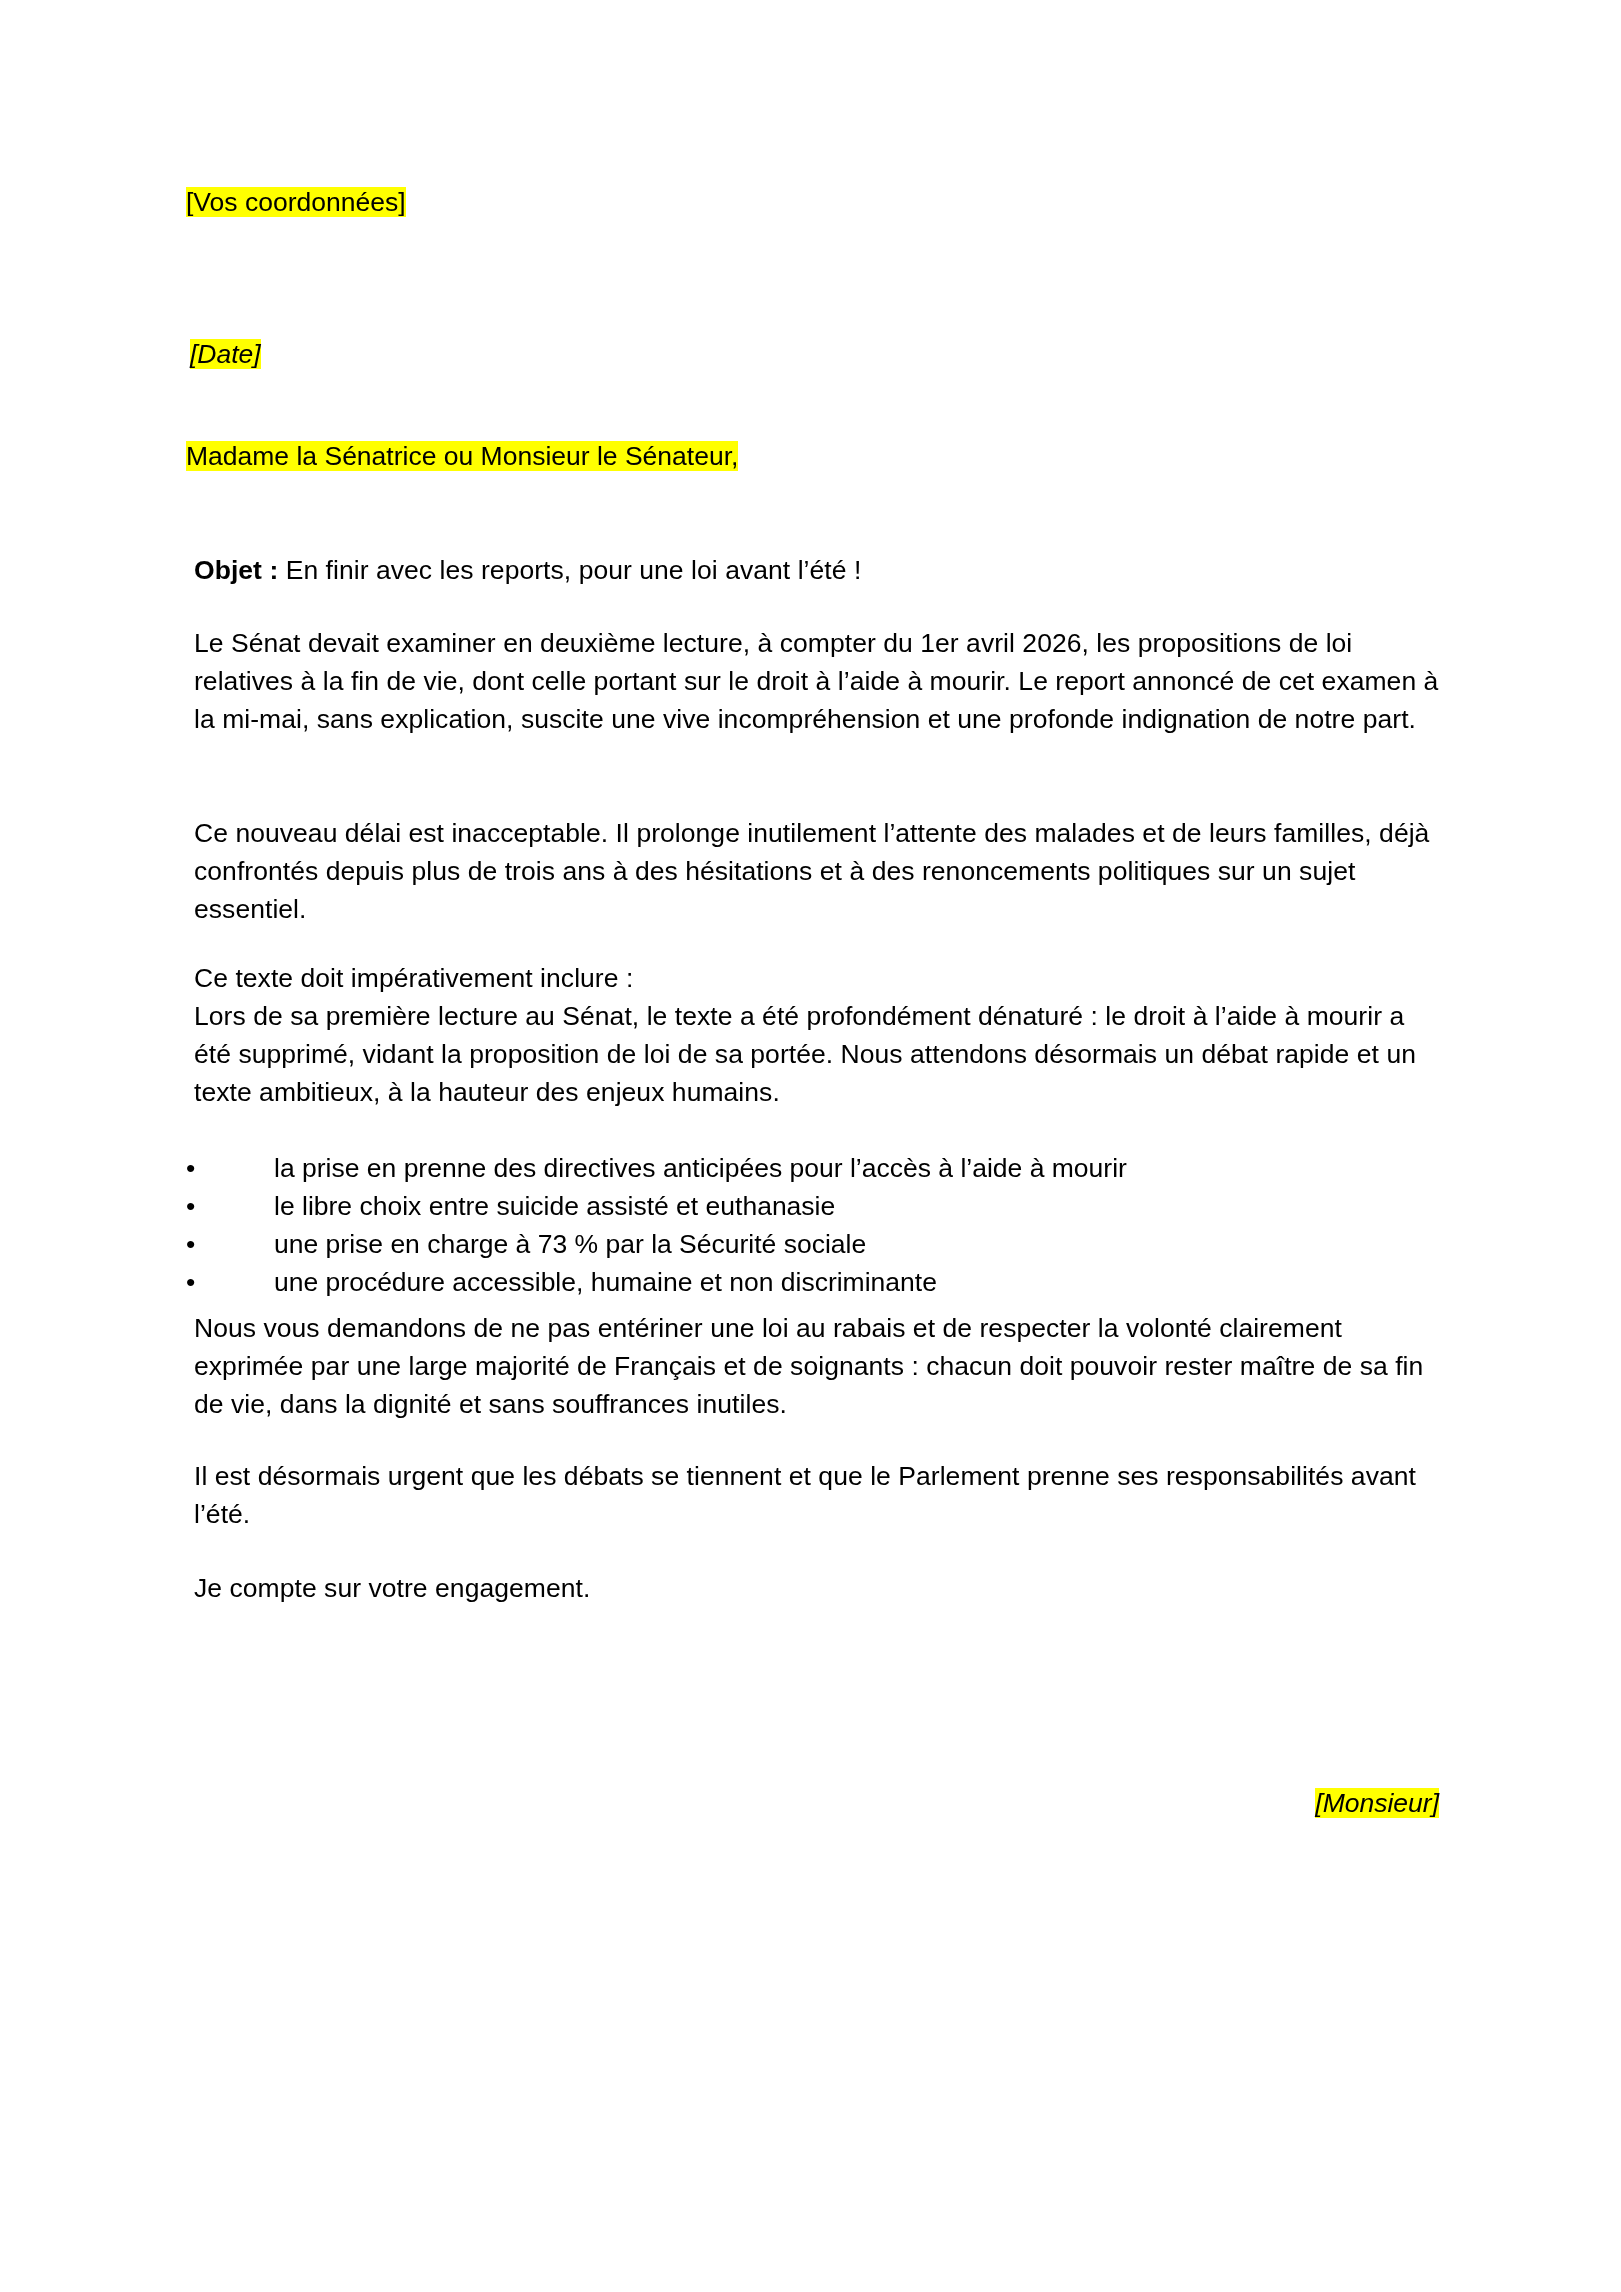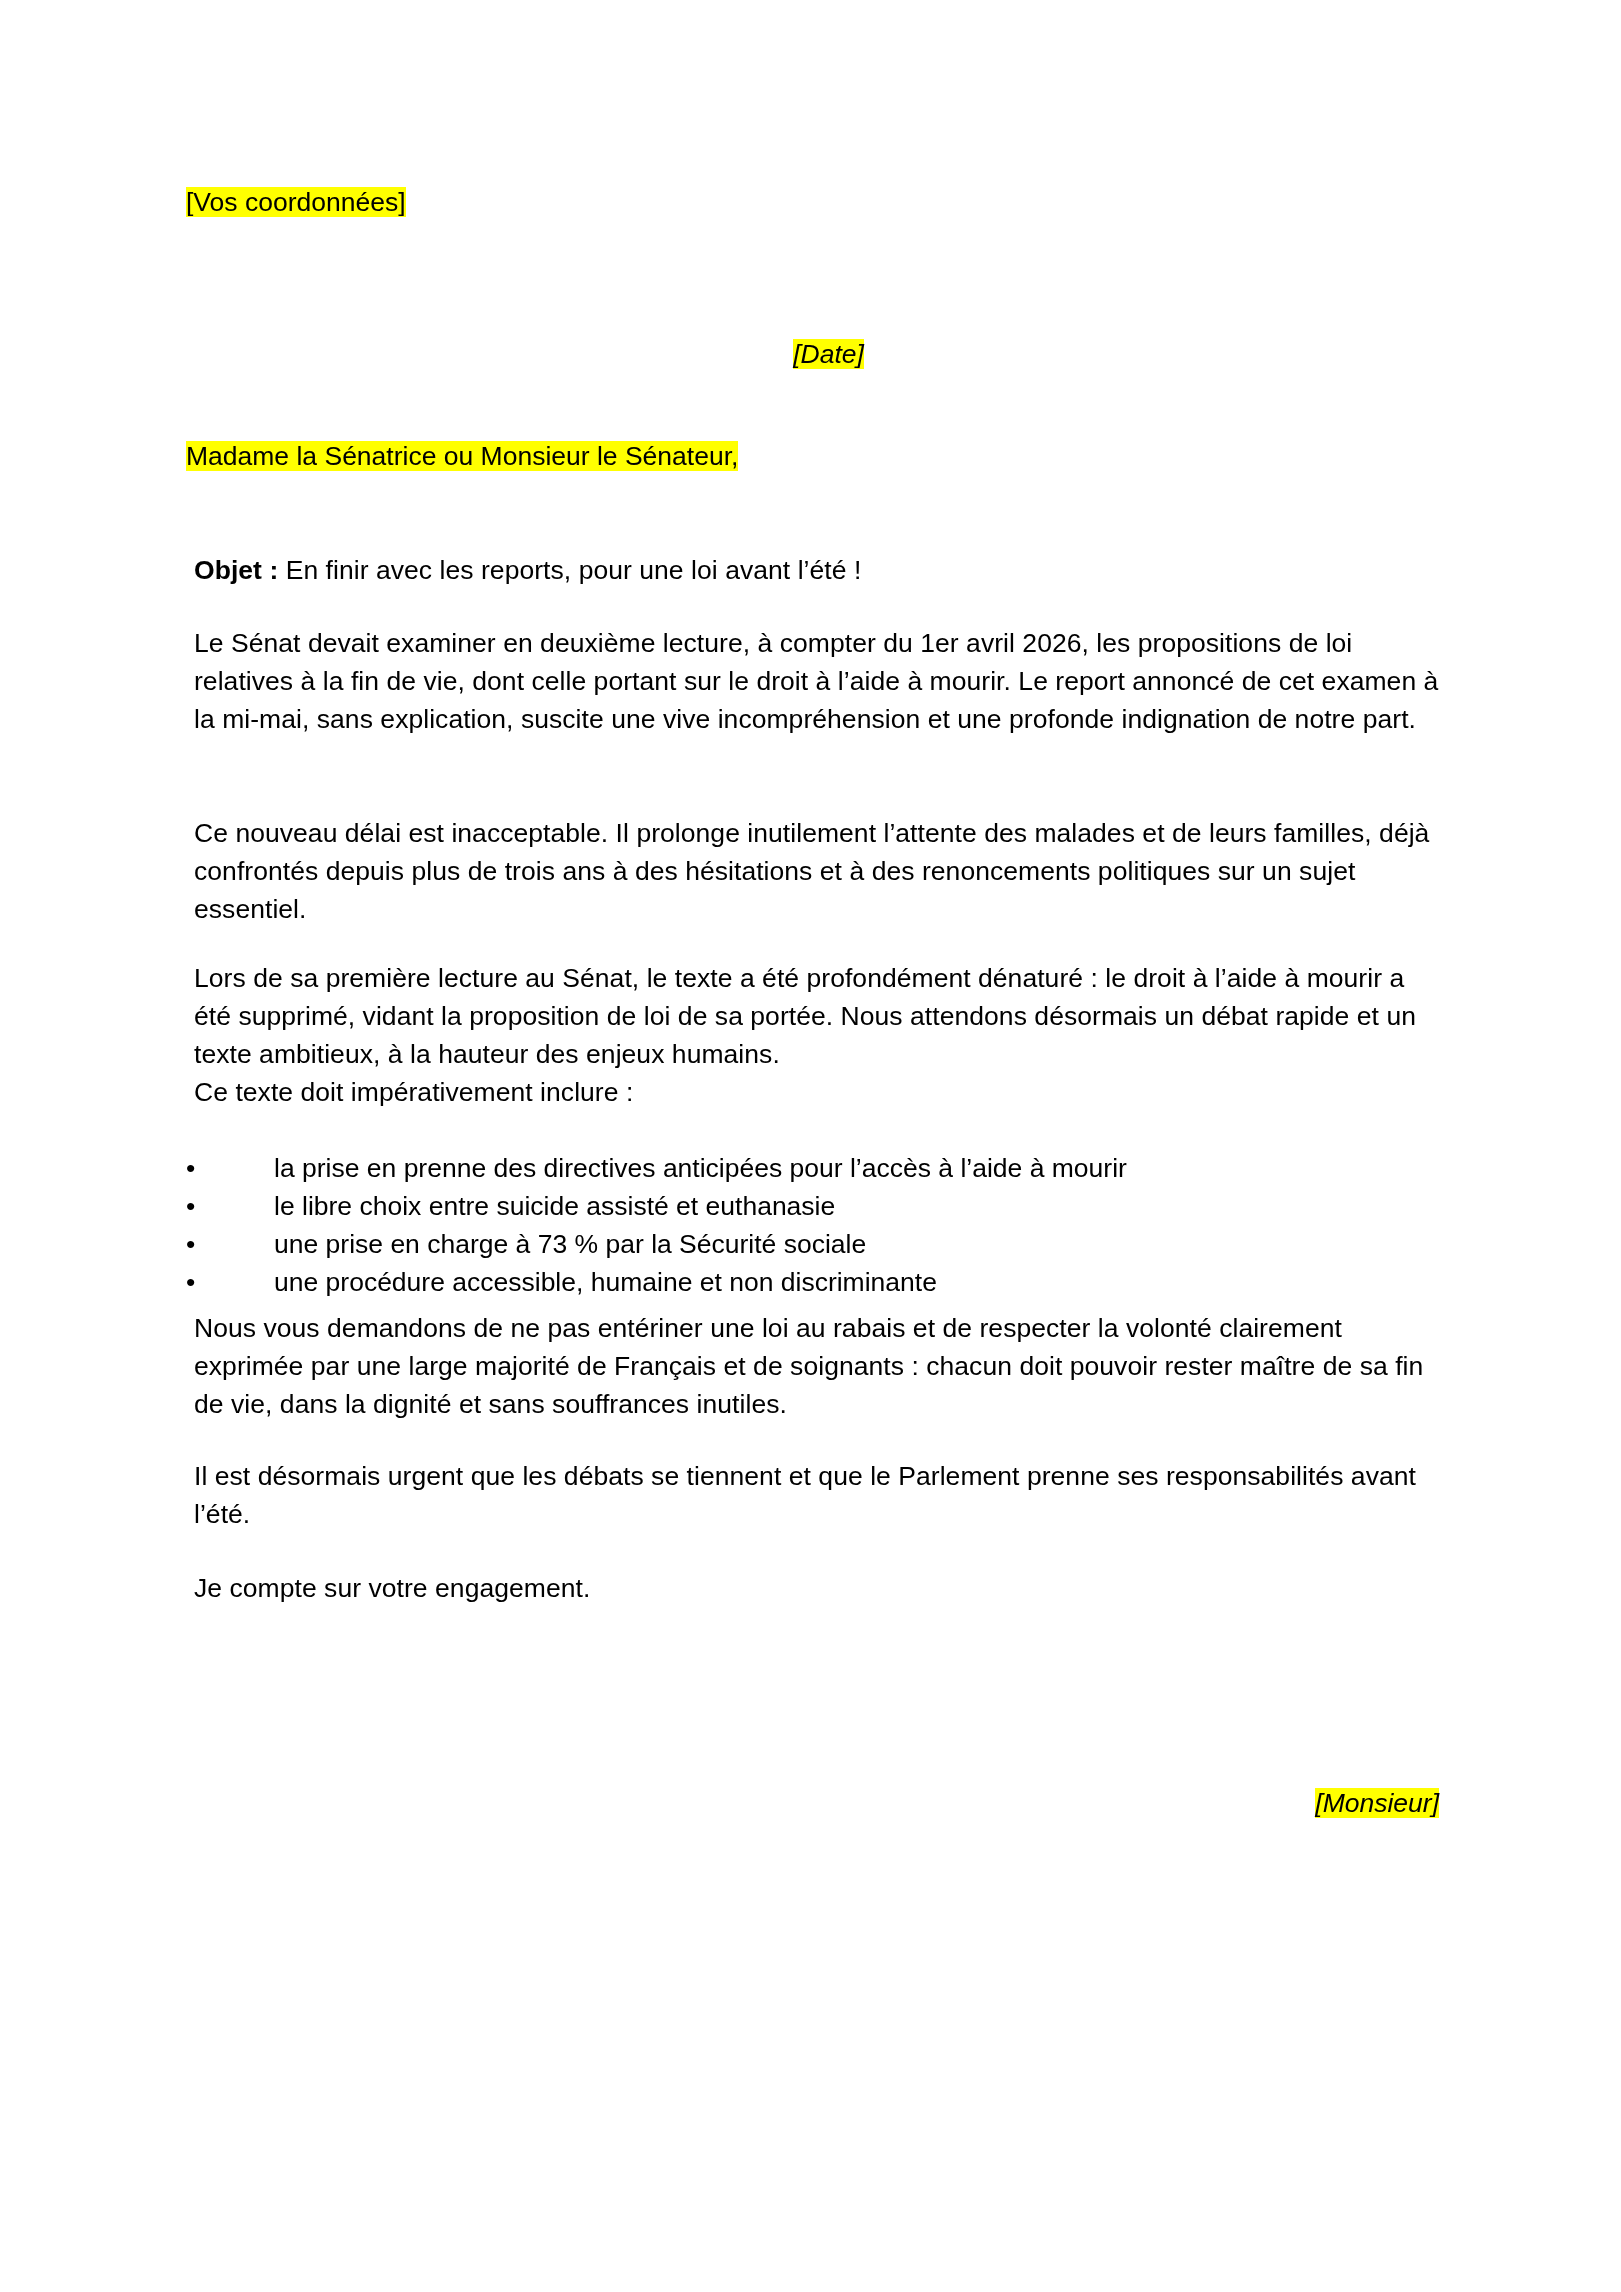--- a/index.html
+++ b/index.html
@@ -45,23 +45,23 @@
     top: 186px;
     left: 0;
     font-size: 26.5px;
     line-height: 33px;
     white-space: nowrap;
   }
 
   .line-date {
     position: absolute;
     top: 338px;
-    left: 16px;
+    left: 4px;
     width: 1253px;
-    text-align: center;
+    text-align: left;
     font-style: italic;
     font-size: 26.5px;
     line-height: 33px;
   }
 
   .line-salutation {
     position: absolute;
     top: 439px;
     left: 0;
     font-size: 26.5px;
@@ -138,22 +138,22 @@
 
     <div class="line-salutation"><span class="hl">Madame la Sénatrice ou Monsieur le Sénateur,</span></div>
 
     <div class="para para-objet"><span class="bold">Objet :</span><span> En finir avec les reports, pour une loi avant l’été !</span></div>
 
     <div class="para para-1">Le Sénat devait examiner en deuxième lecture, à compter du 1er avril 2026, les propositions de loi relatives à la fin de vie, dont celle portant sur le droit à l’aide à mourir. Le report annoncé de cet examen à la mi-mai, sans explication, suscite une vive incompréhension et une profonde indignation de notre part.</div>
 
     <div class="para para-2">Ce nouveau délai est inacceptable. Il prolonge inutilement l’attente des malades et de leurs familles, déjà confrontés depuis plus de trois ans à des hésitations et à des renoncements politiques sur un sujet essentiel.</div>
 
     <div class="para para-3">
+      <div>Ce texte doit impérativement inclure :</div>
       <div>Lors de sa première lecture au Sénat, le texte a été profondément dénaturé : le droit à l’aide à mourir a été supprimé, vidant la proposition de loi de sa portée. Nous attendons désormais un débat rapide et un texte ambitieux, à la hauteur des enjeux humains.</div>
-      <div>Ce texte doit impérativement inclure :</div>
     </div>
 
     <ul class="bullets">
       <li><span class="bullet-mark">•</span><span>la prise en prenne des directives anticipées pour l’accès à l’aide à mourir</span></li>
       <li><span class="bullet-mark">•</span><span>le libre choix entre suicide assisté et euthanasie</span></li>
       <li><span class="bullet-mark">•</span><span>une prise en charge à 73 % par la Sécurité sociale</span></li>
       <li><span class="bullet-mark">•</span><span>une procédure accessible, humaine et non discriminante</span></li>
     </ul>
 
     <div class="para para-4">Nous vous demandons de ne pas entériner une loi au rabais et de respecter la volonté clairement exprimée par une large majorité de Français et de soignants : chacun doit pouvoir rester maître de sa fin de vie, dans la dignité et sans souffrances inutiles.</div>

